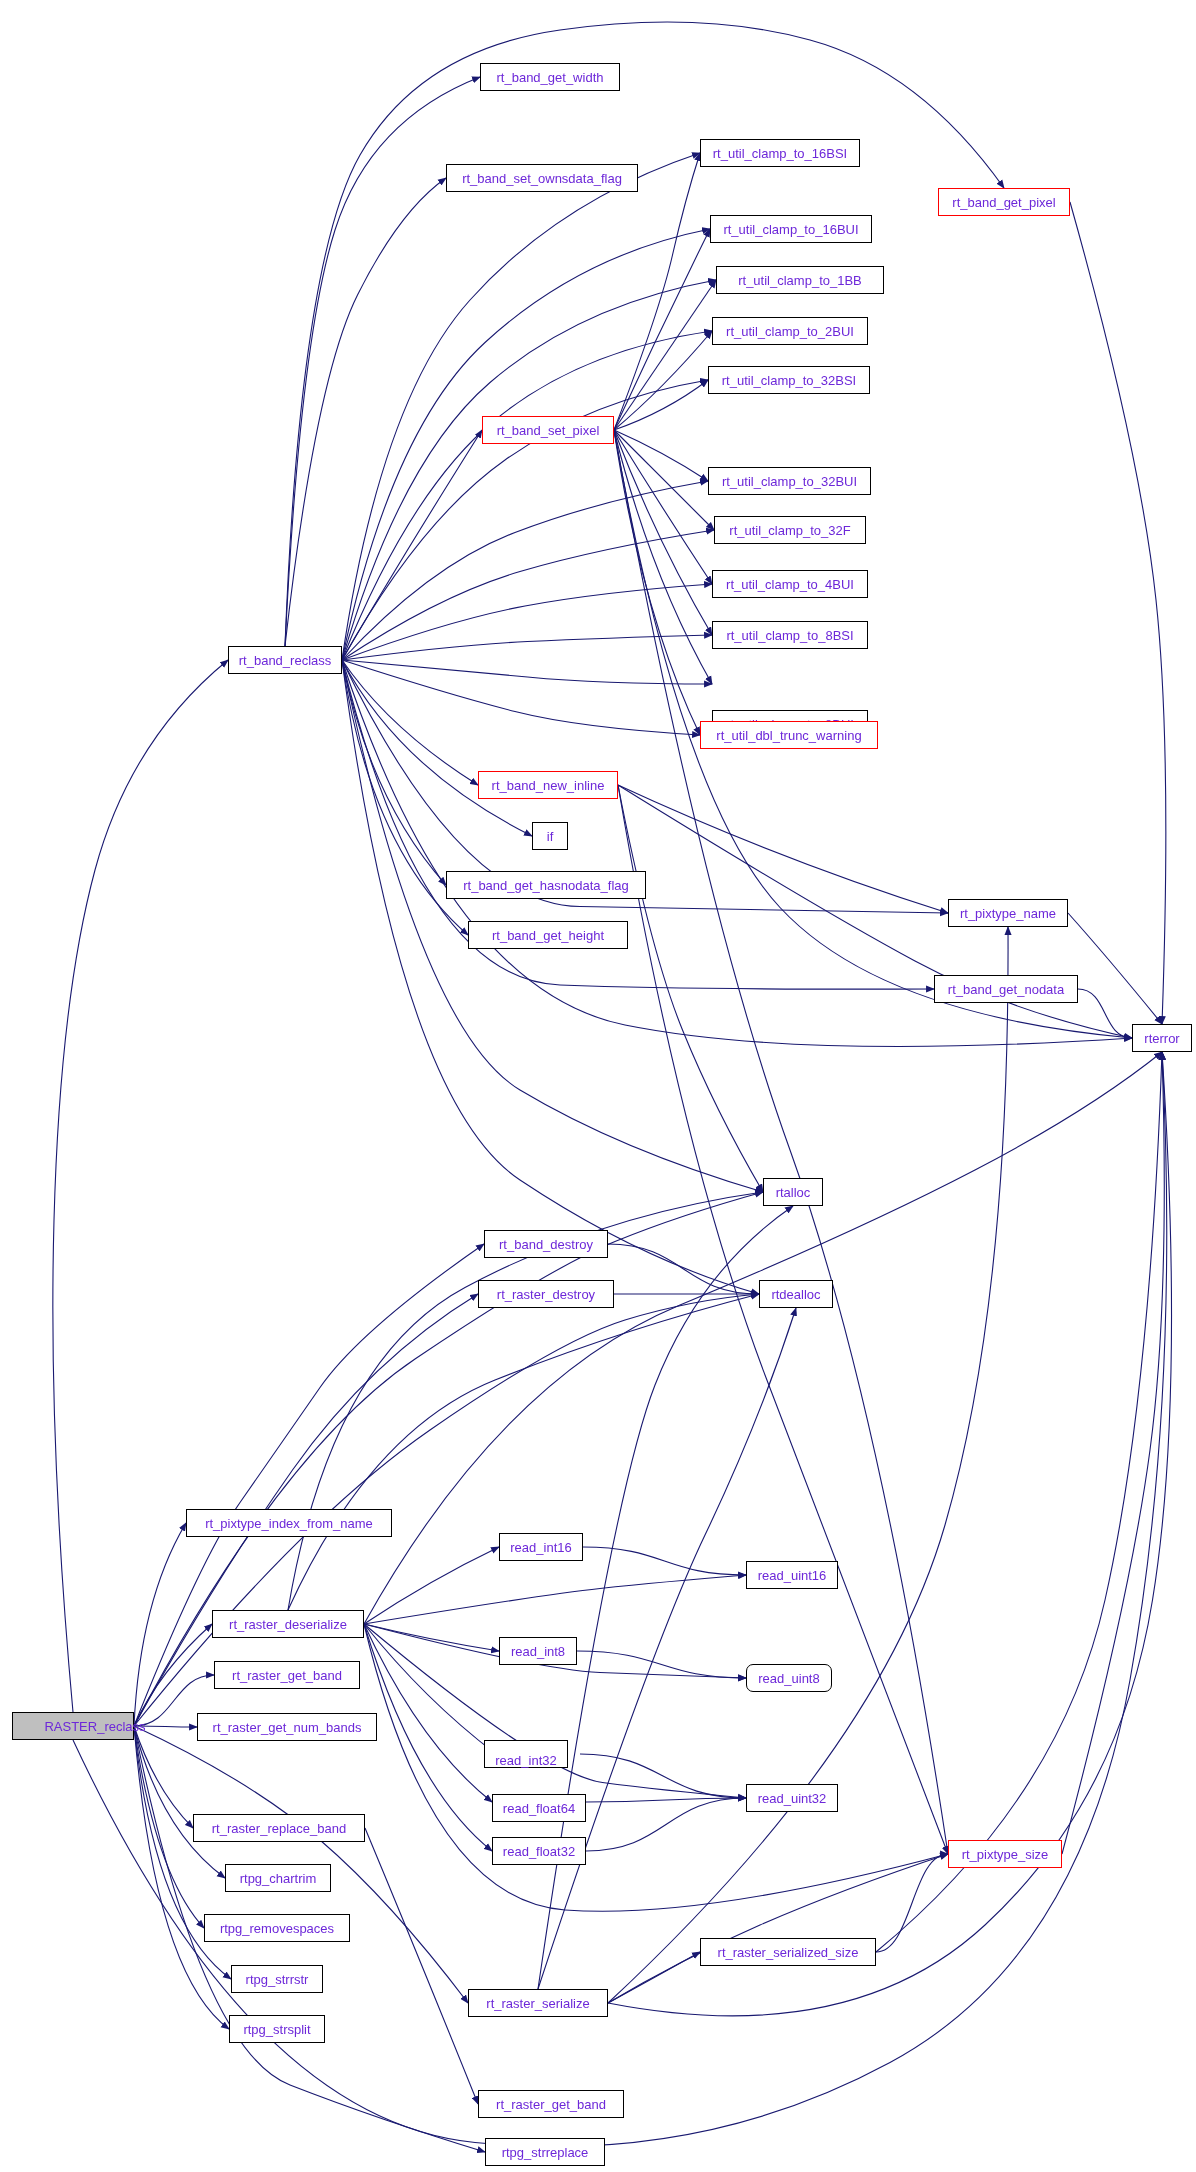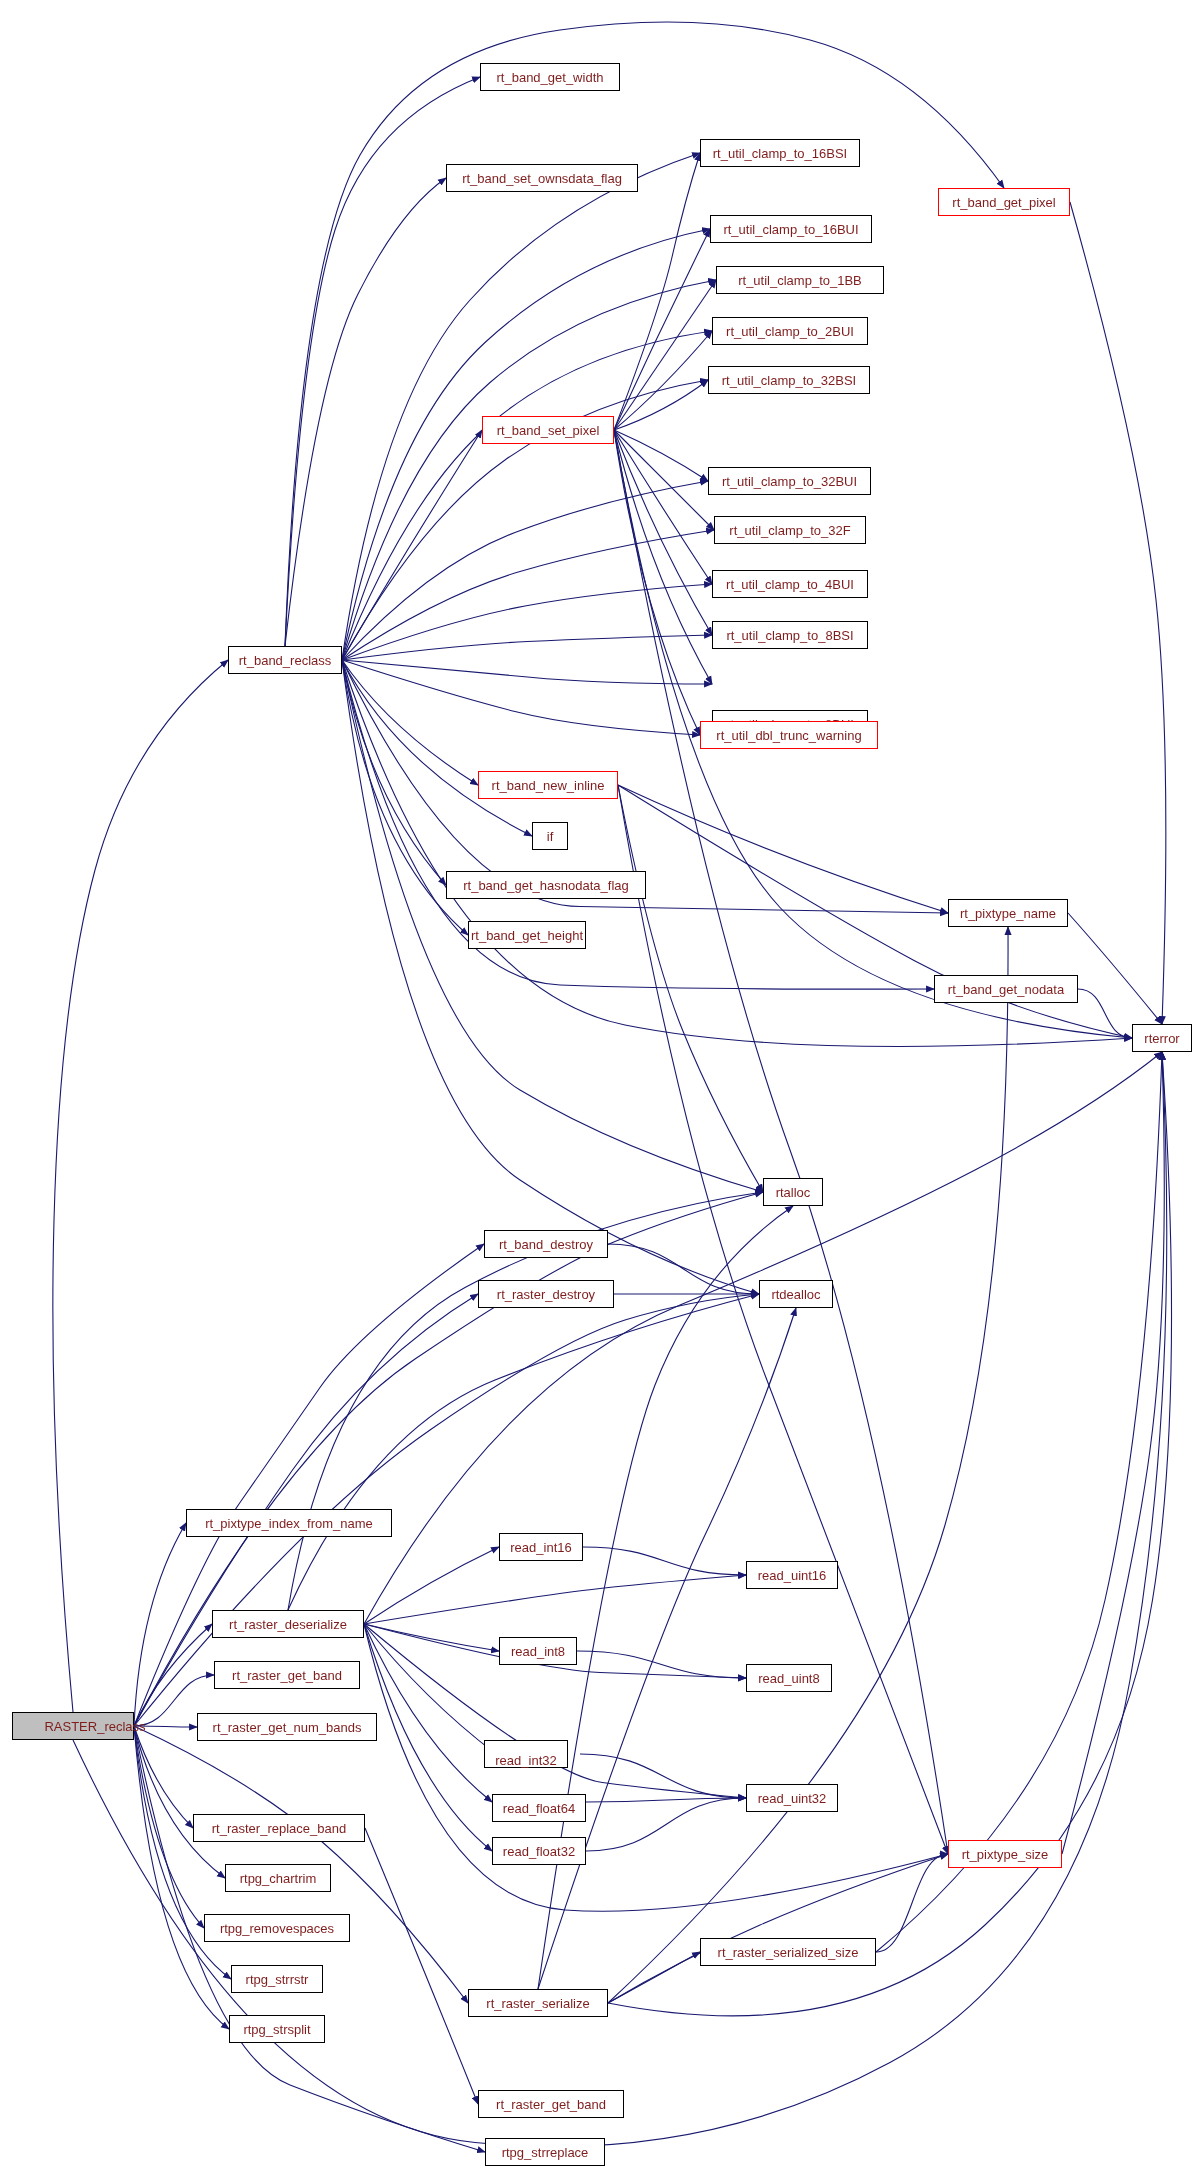--- a/index.html
+++ b/index.html
@@ -2,21 +2,21 @@
 <html><head>
 <meta charset="utf-8">
 <style>
   html,body{margin:0;padding:0;background:#ffffff;}
   .canvas{position:relative;font-family:"Liberation Sans",sans-serif;overflow:hidden;background:#ffffff;}
   .edges{position:absolute;left:0;top:0;}
   .node{
     position:absolute;
     display:flex;align-items:center;justify-content:center;
     background:#ffffff;border:1px solid #000000;
-    font-size:13px;line-height:1;color:#7f1d1d;
+    font-size:13px;line-height:1;color:#6d28d9;
     box-sizing:border-box;white-space:nowrap;cursor:pointer;
   }
   .node.highlight{border-color:#ff0000;}
   .node.root{background:#bfbfbf;}
   .node span{pointer-events:none;}
 </style>
 </head>
 <body>
 
 <div class="canvas" style="width: 1196px; height: 2172px; background: rgb(255, 255, 255);">
@@ -171,21 +171,21 @@
       </div>
       <div class="node" style="left: 532px; top: 822px; width: 36px; height: 28px;">
         <span>if</span>
       </div>
       <div class="node" style="left: 446px; top: 871px; width: 200px; height: 28px;">
         <span>rt_band_get_hasnodata_flag</span>
       </div>
       <div class="node" style="left: 948px; top: 899px; width: 120px; height: 28px;">
         <span>rt_pixtype_name</span>
       </div>
-      <div class="node" style="left: 468px; top: 921px; width: 118px; height: 28px;">
+      <div class="node" style="left: 468px; top: 921px; width: 160px; height: 28px;">
         <span>rt_band_get_height</span>
       </div>
       <div class="node" style="left: 934px; top: 975px; width: 144px; height: 28px;">
         <span>rt_band_get_nodata</span>
       </div>
       <div class="node" style="left: 1132px; top: 1024px; width: 60px; height: 28px;">
         <span>rterror</span>
       </div>
       <div class="node" style="left: 763px; top: 1178px; width: 60px; height: 28px;">
         <span>rtalloc</span>
@@ -207,21 +207,21 @@
       </div>
       <div class="node" style="left: 746px; top: 1561px; width: 92px; height: 28px;">
         <span>read_uint16</span>
       </div>
       <div class="node" style="left: 212px; top: 1610px; width: 152px; height: 28px;">
         <span>rt_raster_deserialize</span>
       </div>
       <div class="node" style="left: 499px; top: 1637px; width: 78px; height: 28px;">
         <span>read_int8</span>
       </div>
-      <div class="node" style="left: 746px; top: 1664px; width: 86px; height: 28px;">
+      <div class="node" style="left: 746px; top: 1664px; width: 86px; height: 28px; border-radius: 7px;">
         <span>read_uint8</span>
       </div>
       <div class="node" style="left: 214px; top: 1661px; width: 146px; height: 28px;">
         <span>rt_raster_get_band</span>
       </div>
       <div class="node root" style="left: 12px; top: 1712px; width: 122px; height: 28px; padding-left: 44px;">
         <span>RASTER_reclass</span>
       </div>
       <div class="node" style="left: 197px; top: 1713px; width: 180px; height: 28px;">
         <span>rt_raster_get_num_bands</span>

